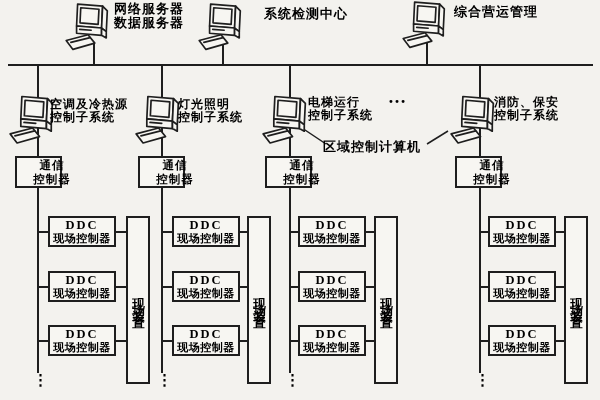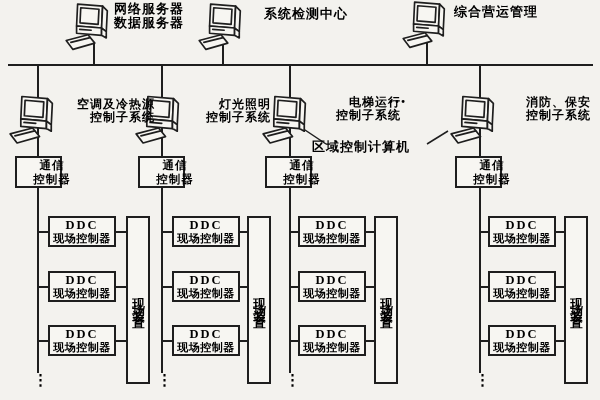--- a/index.html
+++ b/index.html
@@ -6,21 +6,21 @@
   #canvas{
     position:relative;width:600px;height:400px;background:#f3f2ee;
     font-family:"Liberation Serif","DejaVu Serif",serif;color:#000000;overflow:hidden;
   }
   .ln{position:absolute;background:#1e1e1e;}
   .box{
     position:absolute;background:#f7f6f2;border:2px solid #1e1e1e;box-sizing:border-box;
     display:flex;flex-direction:column;align-items:center;justify-content:center;text-align:center;
   }
   .lbl{position:absolute;font-weight:bold;line-height:1.1;white-space:nowrap;letter-spacing:1px;}
-  .lbl.center{text-align:right;margin-left:17px;}
+  .lbl.center{text-align:left;}
   .top-lbl{font-size:13px;}
   .sys-lbl{font-size:12px;}
   .comm-l{font-size:11.5px;line-height:1.25;letter-spacing:1px;margin-left:27px;}
   .ddc-l1{font-size:12.5px;letter-spacing:2px;line-height:1.15;text-align:right;}
   .ddc-l2{font-size:11px;letter-spacing:0.5px;line-height:1.2;}
   .dev-lbl{
     writing-mode:vertical-lr;text-orientation:upright;
     font-weight:bold;font-size:12.5px;letter-spacing:6px;
   }
   .dots-v{position:absolute;font-weight:bold;font-size:15px;line-height:1;}
@@ -135,21 +135,21 @@
   <div class="lbl sys-lbl center" style="left:308px;top:96px;width:76px">
     <div>电梯运行</div>
     <div>控制子系统</div>
   </div>
   <div class="lbl sys-lbl center" style="left:494px;top:96px;width:80px">
     <div>消防、保安</div>
     <div>控制子系统</div>
   </div>
 
   <div class="dots-h" style="left:388px;top:88px">…</div>
-  <div class="lbl" style="left:312px;top:140px;font-size:13px">区域控制计算机</div>
+  <div class="lbl" style="left:323px;top:140px;font-size:13px">区域控制计算机</div>
 
   <div class="box" style="left:15px;top:156px;width:47px;height:32px">
     <div class="lbl comm-l" style="position:static">通信</div>
     <div class="lbl comm-l" style="position:static">控制器</div>
   </div>
   <div class="box" style="left:138px;top:156px;width:47px;height:32px">
     <div class="lbl comm-l" style="position:static">通信</div>
     <div class="lbl comm-l" style="position:static">控制器</div>
   </div>
   <div class="box" style="left:265px;top:156px;width:47px;height:32px">

